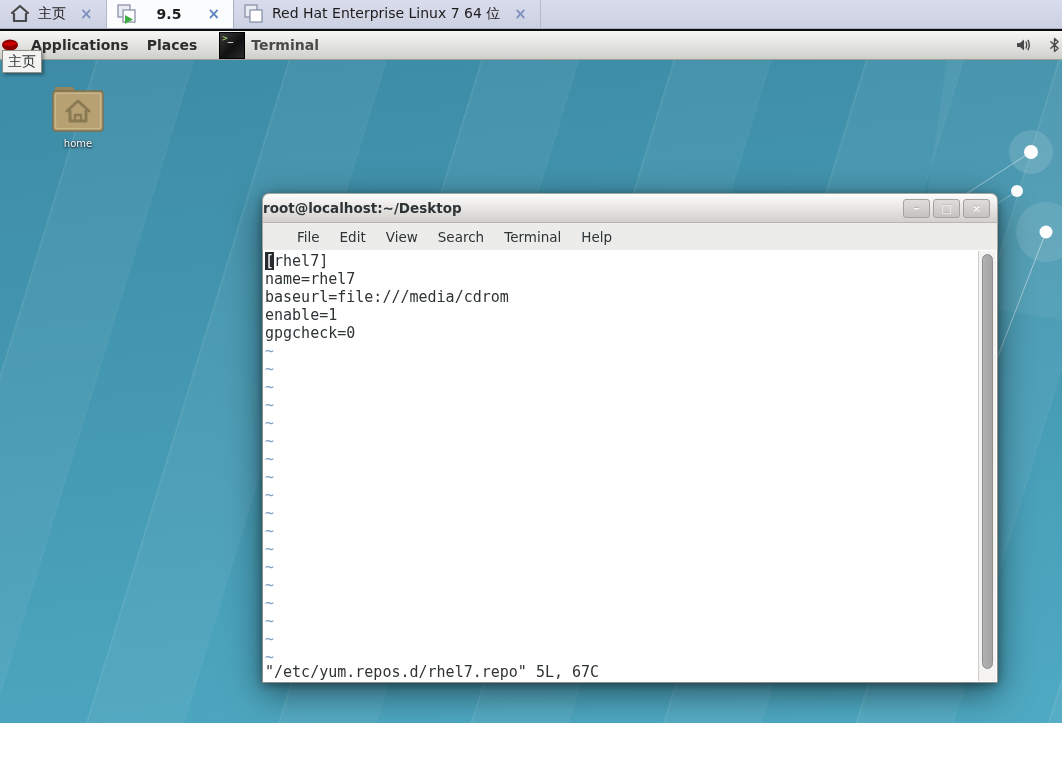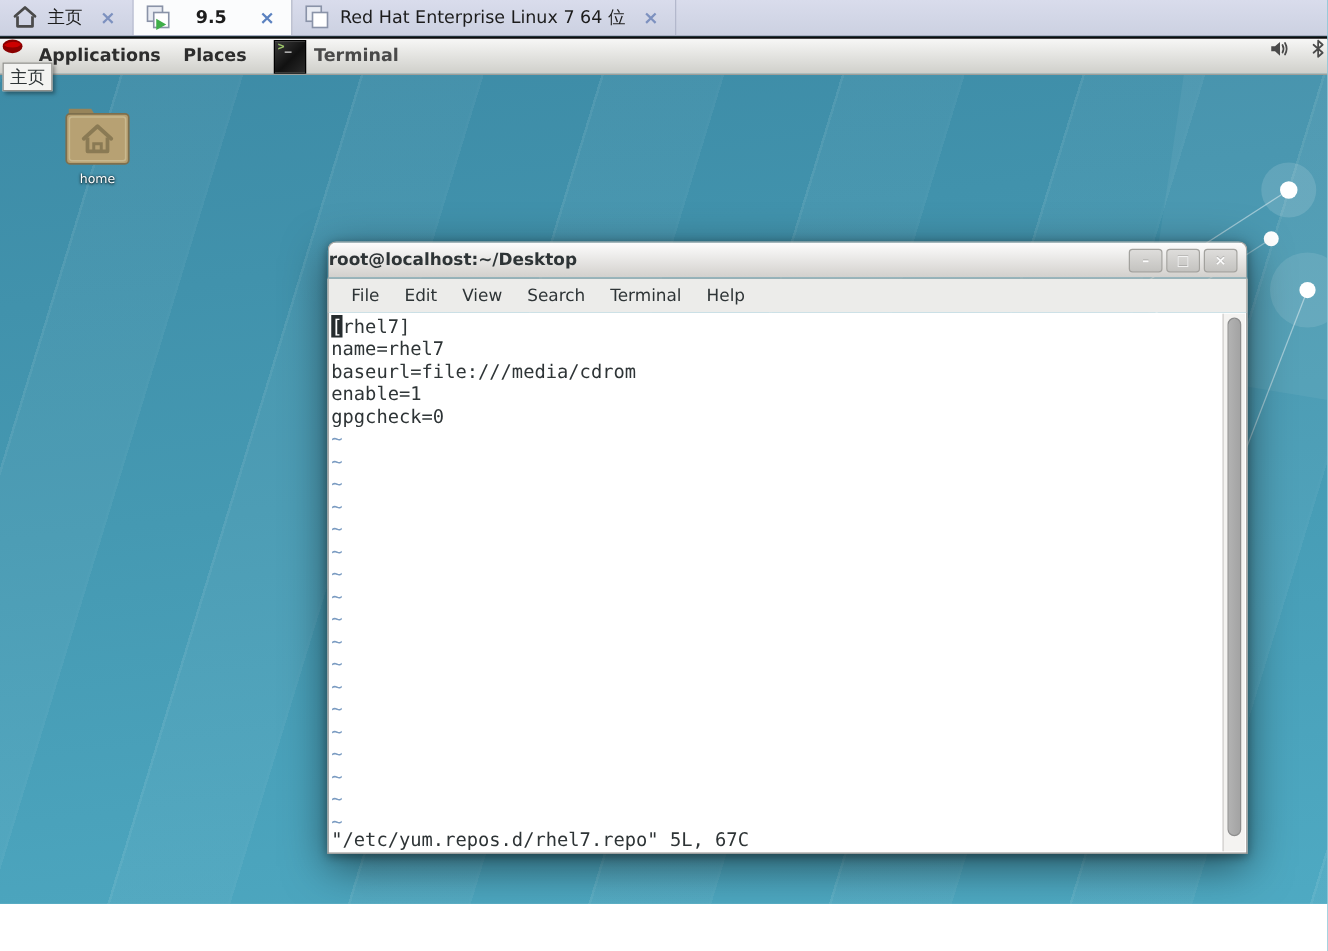--- a/index.html
+++ b/index.html
@@ -16,21 +16,21 @@
   .vm-tab.active { background:#fbfcfd; font-weight:bold; border-right:1px solid #a9aec2;gap:19px; }
   .vm-tab .tab-close { color:#7d91bf; font-size:15px; font-weight:bold; line-height:1;
     padding:1px 3px; margin-left:4px; }
   .vm-tab.active .tab-close { color:#5b82c0; }
   .tab-icon { width:22px; height:22px; flex:0 0 auto; }
 
   
   .screen-edge { position:absolute; left:0; top:29px; width:1062px; height:3px; background:#0c0c0c; }
   .gnome-bar { position:absolute; left:0; top:31px; width:1062px; height:29px;
     background:linear-gradient(#f7f7f6,#cfcfca); border-bottom:1px solid #9f9f9a;
-    display:flex; align-items:flex-start; }
+    display:flex; align-items:center; }
   .redhat-logo { width:17px; height:13px; margin-left:2px; }
   .gnome-menu { font-size:14px; font-weight:bold; color:#2d2d2d; padding:0 12px; height:100%;
     display:flex; align-items:center; }
   .gnome-menu.places { padding:0 14px 0 6px; }
   .app-entry { display:flex; align-items:center; height:100%; margin-left:8px; }
   .terminal-appicon { width:26px; height:27px; background:linear-gradient(135deg,#3a3a3a 0%,#111 55%,#2a2a2a 100%);
     border:1px solid #000; position:relative; margin-right:6px; }
   .terminal-appicon .prompt { position:absolute; left:2px; top:0px; font-family:"DejaVu Sans Mono",monospace;
     font-size:9px; font-weight:bold; color:#e8e8e8; }
   .terminal-appicon .prompt .gt { color:#9dc66a; }
@@ -67,21 +67,21 @@
     background:linear-gradient(#fdfdfd,#dbd9d6 80%,#d2d0cd);
     border:1px solid #a7a5a1; border-bottom:1px solid #b8b6b2;
     display:flex; align-items:center; justify-content:flex-start; }
   .term-title { font-size:13.5px; font-weight:bold; color:#2e3436; }
   .win-controls { position:absolute; right:7px; top:5px; display:flex; gap:3px; }
   .win-btn { width:27px; height:19px; border-radius:3px;
     background:linear-gradient(#dedddb,#c4c3c0); border:1px solid #a3a29e;
     color:#fcfcfc; font-size:11px; font-weight:bold; line-height:17px; text-align:center;
     text-shadow:0 -1px 0 rgba(0,0,0,.18); }
   .term-menubar { height:27px; background:#ececea; border-left:1px solid #a7a5a1; border-right:1px solid #a7a5a1;
-    display:flex; align-items:center; padding-left:8px; }
+    display:flex; align-items:center; padding-left:24px; }
   .term-menu-item { font-size:13.5px; color:#2e3436; padding:0 10px; }
   .term-body { position:relative; height:433px; background:#ffffff;
     border:1px solid #8f8d8a; border-top:none; }
   .term-text { position:absolute; left:2px; top:2px; right:20px; bottom:0;
     font-family:"DejaVu Sans Mono","Liberation Mono",monospace; font-size:15px; line-height:18px;
     color:#2e3436; white-space:pre; }
   .trow { height:18px; }
   .trow.tilde { color:#7b9cc2; }
   .vim-cursor { background:#262c2e; color:#ffffff; }
   .term-status { position:absolute; left:2px; bottom:1px; height:18px;

